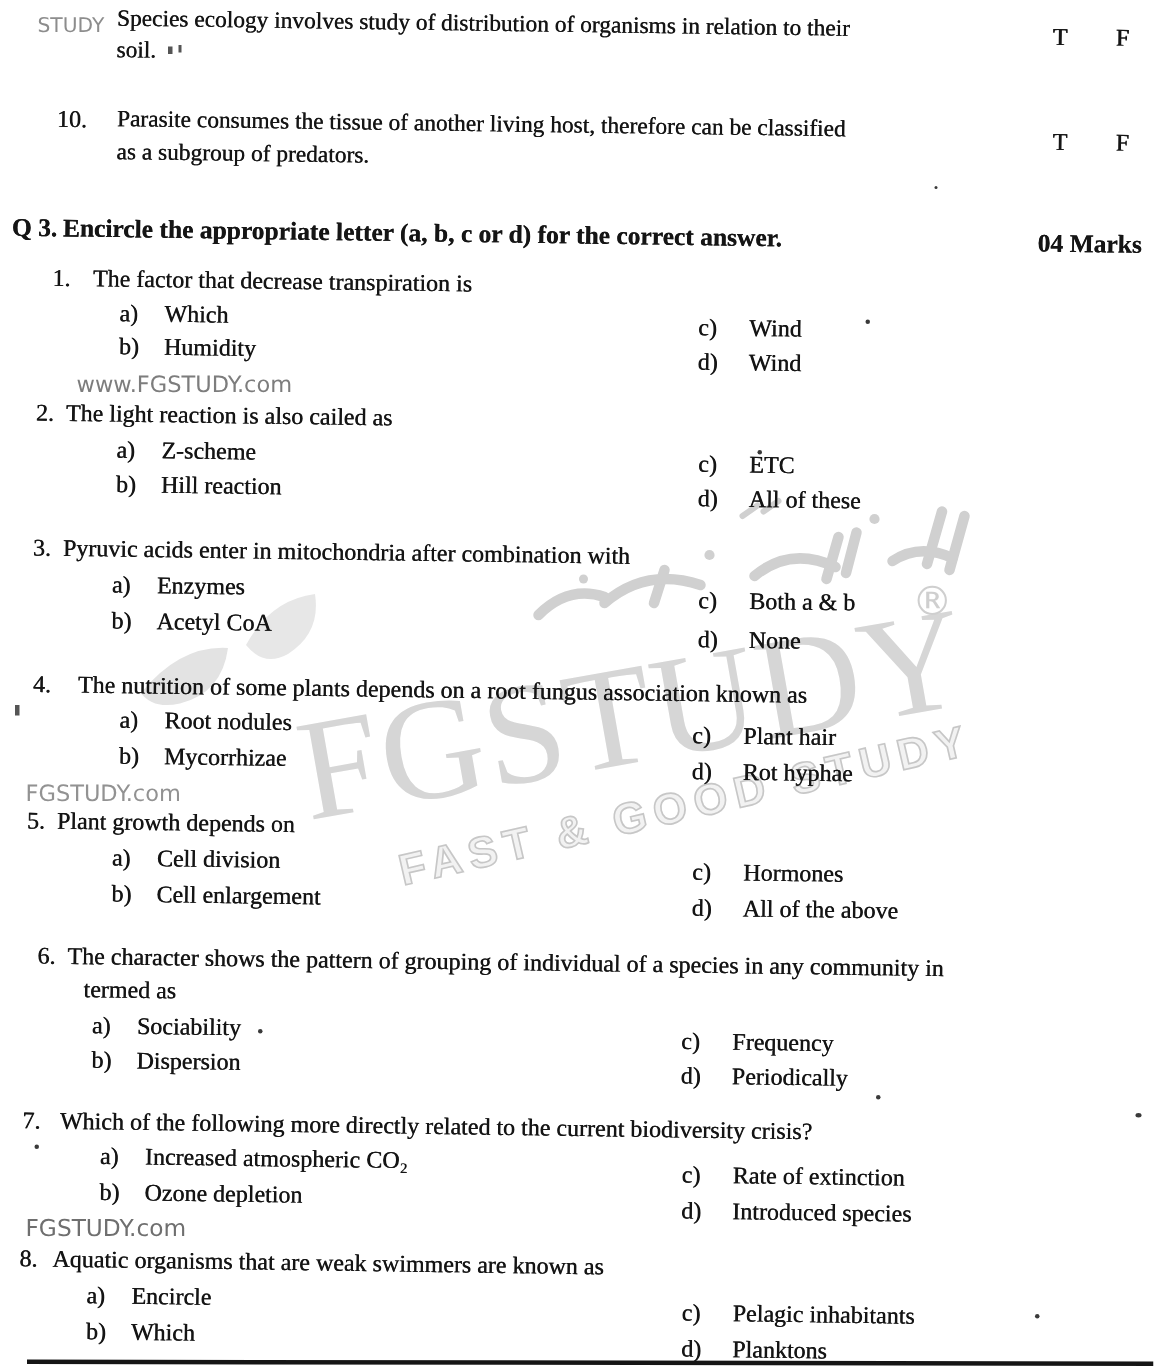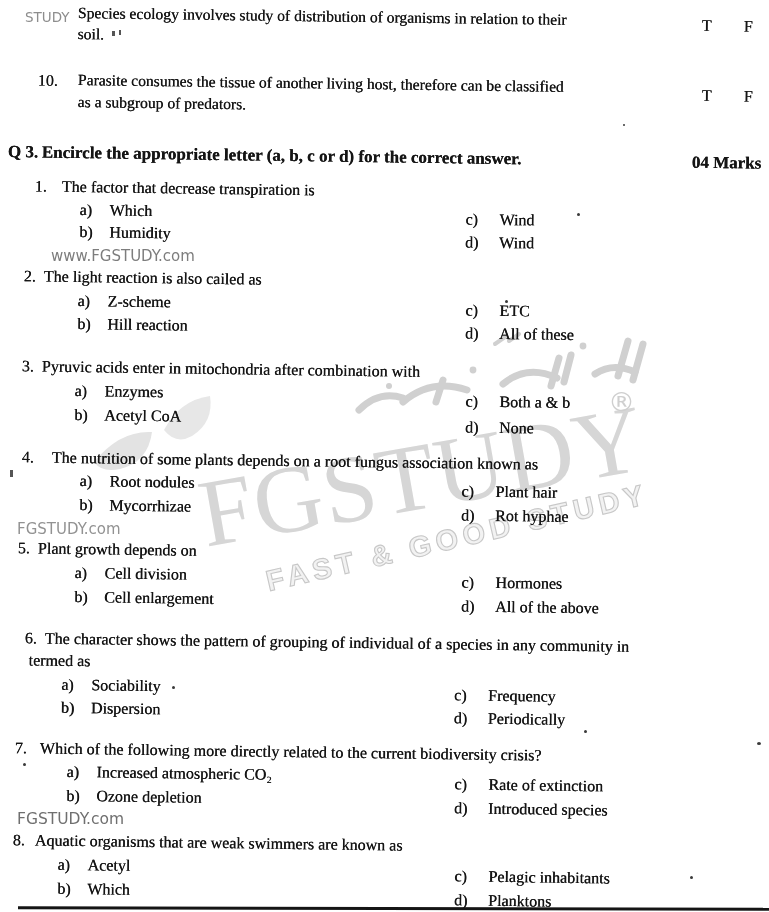--- a/index.html
+++ b/index.html
@@ -161,40 +161,40 @@
     <span class="qt" style="left:38px;top:0">Plant growth depends on</span>
     <span class="opt" style="left:75px;top:24px"><i class="ol">a)</i><i>Cell division</i></span>
     <span class="opt" style="left:75px;top:48px"><i class="ol">b)</i><i>Cell enlargement</i></span>
     <span class="opt rcol" style="left:462px;top:28px"><i class="ol">c)</i><i>Hormones</i></span>
     <span class="opt rcol" style="left:462px;top:52px"><i class="ol">d)</i><i>All of the above</i></span>
   </div>
 
   <div class="blk" style="top:629px">
     <span class="qn" style="left:25px;top:0">6.</span>
     <span class="qt" style="left:45px;top:0">The character shows the pattern of grouping of individual of a species in any community in</span>
-    <span class="qt" style="left:29px;top:22px">termed as</span>
+    <span class="qt" style="left:56px;top:22px">termed as</span>
     <span class="opt" style="left:62px;top:46px"><i class="ol">a)</i><i>Sociability</i></span>
     <span class="opt" style="left:62px;top:69px"><i class="ol">b)</i><i>Dispersion</i></span>
     <span class="opt rcol" style="left:455px;top:51px"><i class="ol">c)</i><i>Frequency</i></span>
     <span class="opt rcol" style="left:455px;top:74px"><i class="ol">d)</i><i>Periodically</i></span>
   </div>
 
   <div class="blk" style="top:739px">
     <span class="qn" style="left:15px;top:0">7.</span>
     <span class="qt" style="left:40px;top:0">Which of the following more directly related to the current biodiversity crisis?</span>
     <span class="opt" style="left:67px;top:23px"><i class="ol">a)</i><i>Increased atmospheric CO₂</i></span>
     <span class="opt" style="left:67px;top:47px"><i class="ol">b)</i><i>Ozone depletion</i></span>
     <span class="opt rcol" style="left:455px;top:30px"><i class="ol">c)</i><i>Rate of extinction</i></span>
     <span class="opt rcol" style="left:455px;top:54px"><i class="ol">d)</i><i>Introduced species</i></span>
   </div>
 
   <div class="blk" style="top:831px">
     <span class="qn" style="left:13px;top:0">8.</span>
     <span class="qt" style="left:35px;top:0">Aquatic organisms that are weak swimmers are known as</span>
-    <span class="opt" style="left:58px;top:24px"><i class="ol">a)</i><i>Acetyl</i></span>
+    <span class="opt" style="left:58px;top:24px"><i class="ol">a)</i><i>Encircle</i></span>
     <span class="opt" style="left:58px;top:48px"><i class="ol">b)</i><i>Which</i></span>
     <span class="opt rcol" style="left:455px;top:30px"><i class="ol">c)</i><i>Pelagic inhabitants</i></span>
     <span class="opt rcol" style="left:455px;top:54px"><i class="ol">d)</i><i>Planktons</i></span>
   </div>
 
 </div>
 
 <div class="noise">
   <div class="dashmark" style="left:112px;top:31px;width:3px;height:5px"></div>
   <div class="dashmark" style="left:119px;top:30px;width:2px;height:5px"></div>

